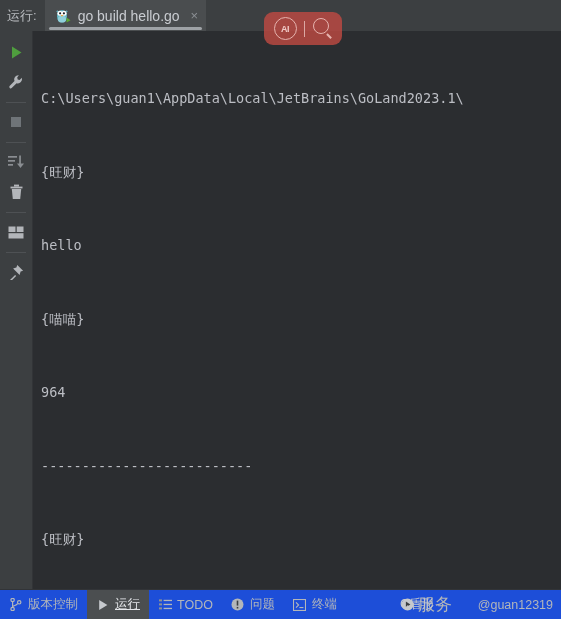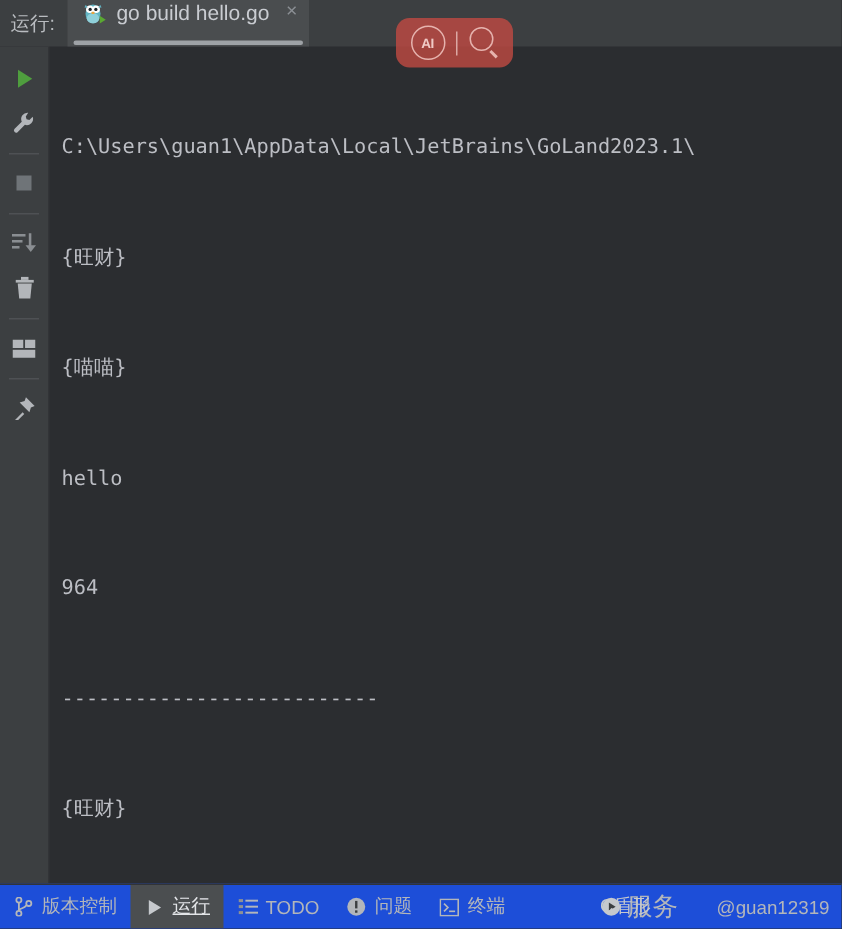--- a/index.html
+++ b/index.html
@@ -36,21 +36,21 @@
   .run-label {
     font-size: 13px;
     color: #b9bcc0;
     padding: 0 8px 0 7px;
     white-space: nowrap;
   }
   .tab {
     position: relative;
     height: 31px;
     display: flex;
-    align-items: flex-start;
+    align-items: center;
     gap: 7px;
     padding: 0 8px 0 10px;
     background: #4a4d4f;
     box-sizing: border-box;
   }
   .tab::after {
     content: "";
     position: absolute;
     left: 4px; right: 4px; bottom: 1px;
     height: 3px;
@@ -326,22 +326,22 @@
         <svg width="16" height="16" viewBox="0 0 16 16">
           <path d="M9.3 0.9 L15.1 6.7 L12.6 7.6 L11.6 10.9 L5.1 4.4 L8.4 3.4 Z" fill="#b3b6ba"></path>
           <rect x="0.6" y="13.6" width="8.2" height="1.5" fill="#b3b6ba" transform="rotate(-45 4.7 14.3)"></rect>
         </svg>
       </div>
     </div>
 
     <div class="console">
       <div class="line">C:\Users\guan1\AppData\Local\JetBrains\GoLand2023.1\</div>
       <div class="line">{旺财}</div>
+      <div class="line">hello</div>
       <div class="line">{喵喵}</div>
-      <div class="line">hello</div>
       <div class="line">964</div>
       <div class="line">--------------------------</div>
       <div class="line">{旺财}</div>
       
       
       
       
       
       
       

